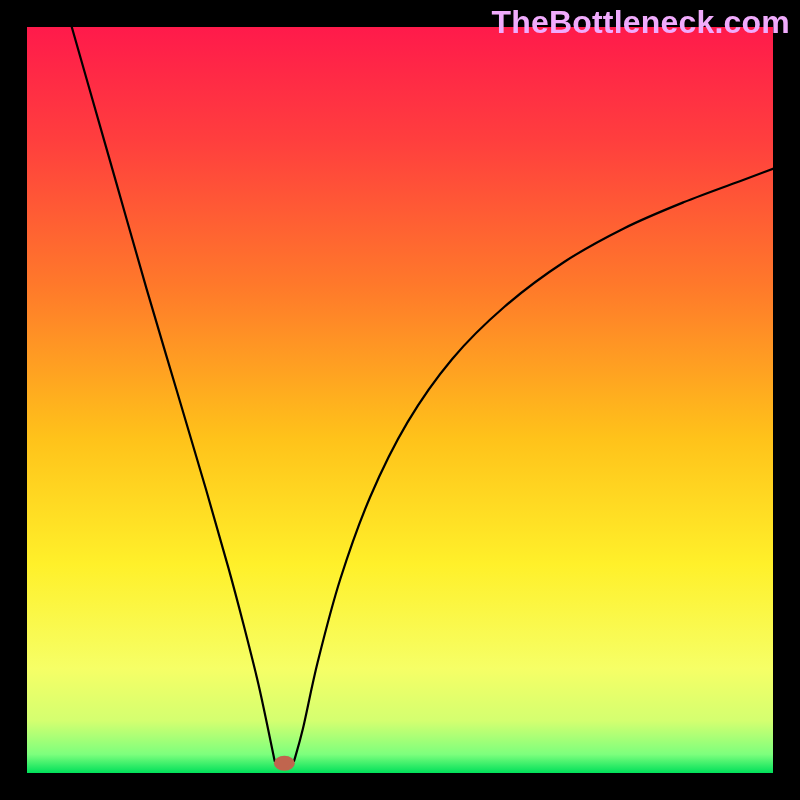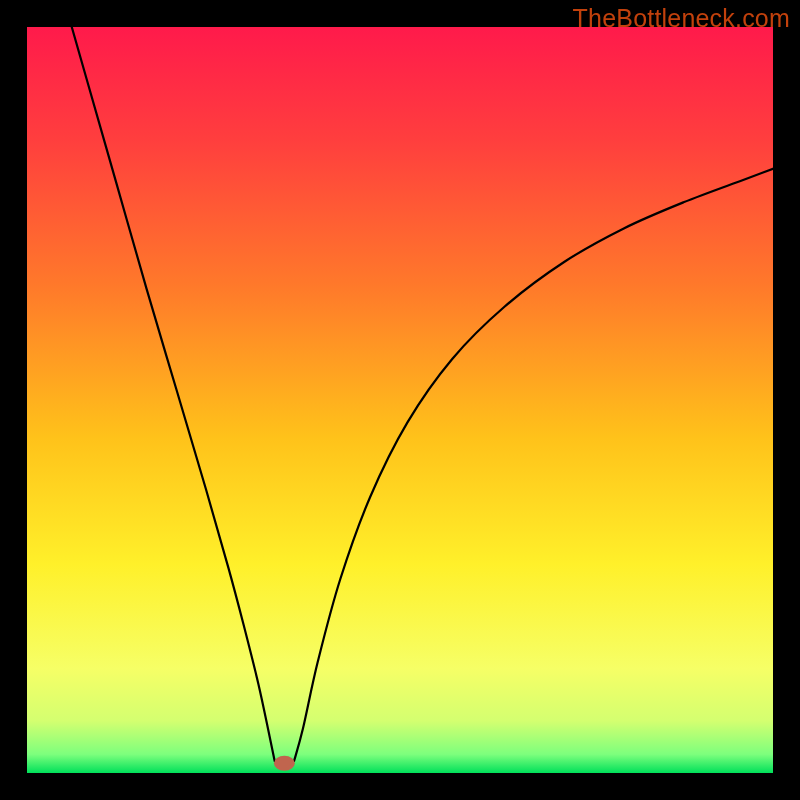--- a/index.html
+++ b/index.html
@@ -22,23 +22,23 @@
     top: 27px;
     width: 746px;
     height: 746px;
     overflow: hidden;
   }
   .watermark {
     position: absolute;
     top: 4px;
     right: 10px;
     font-family: Arial, Helvetica, sans-serif;
-    font-size: 25px;
-    font-weight: 400;
-    color: #c2410c;
+    font-size: 32px;
+    font-weight: 700;
+    color: #f0abfc;
     letter-spacing: 0.2px;
   }
 </style>
 </head>
 <body>
 
 <div class="frame">
   <div class="plot-area">
     <svg id="chart-svg" width="746" height="746" viewBox="0 0 746 746" preserveAspectRatio="none">
       <defs>

